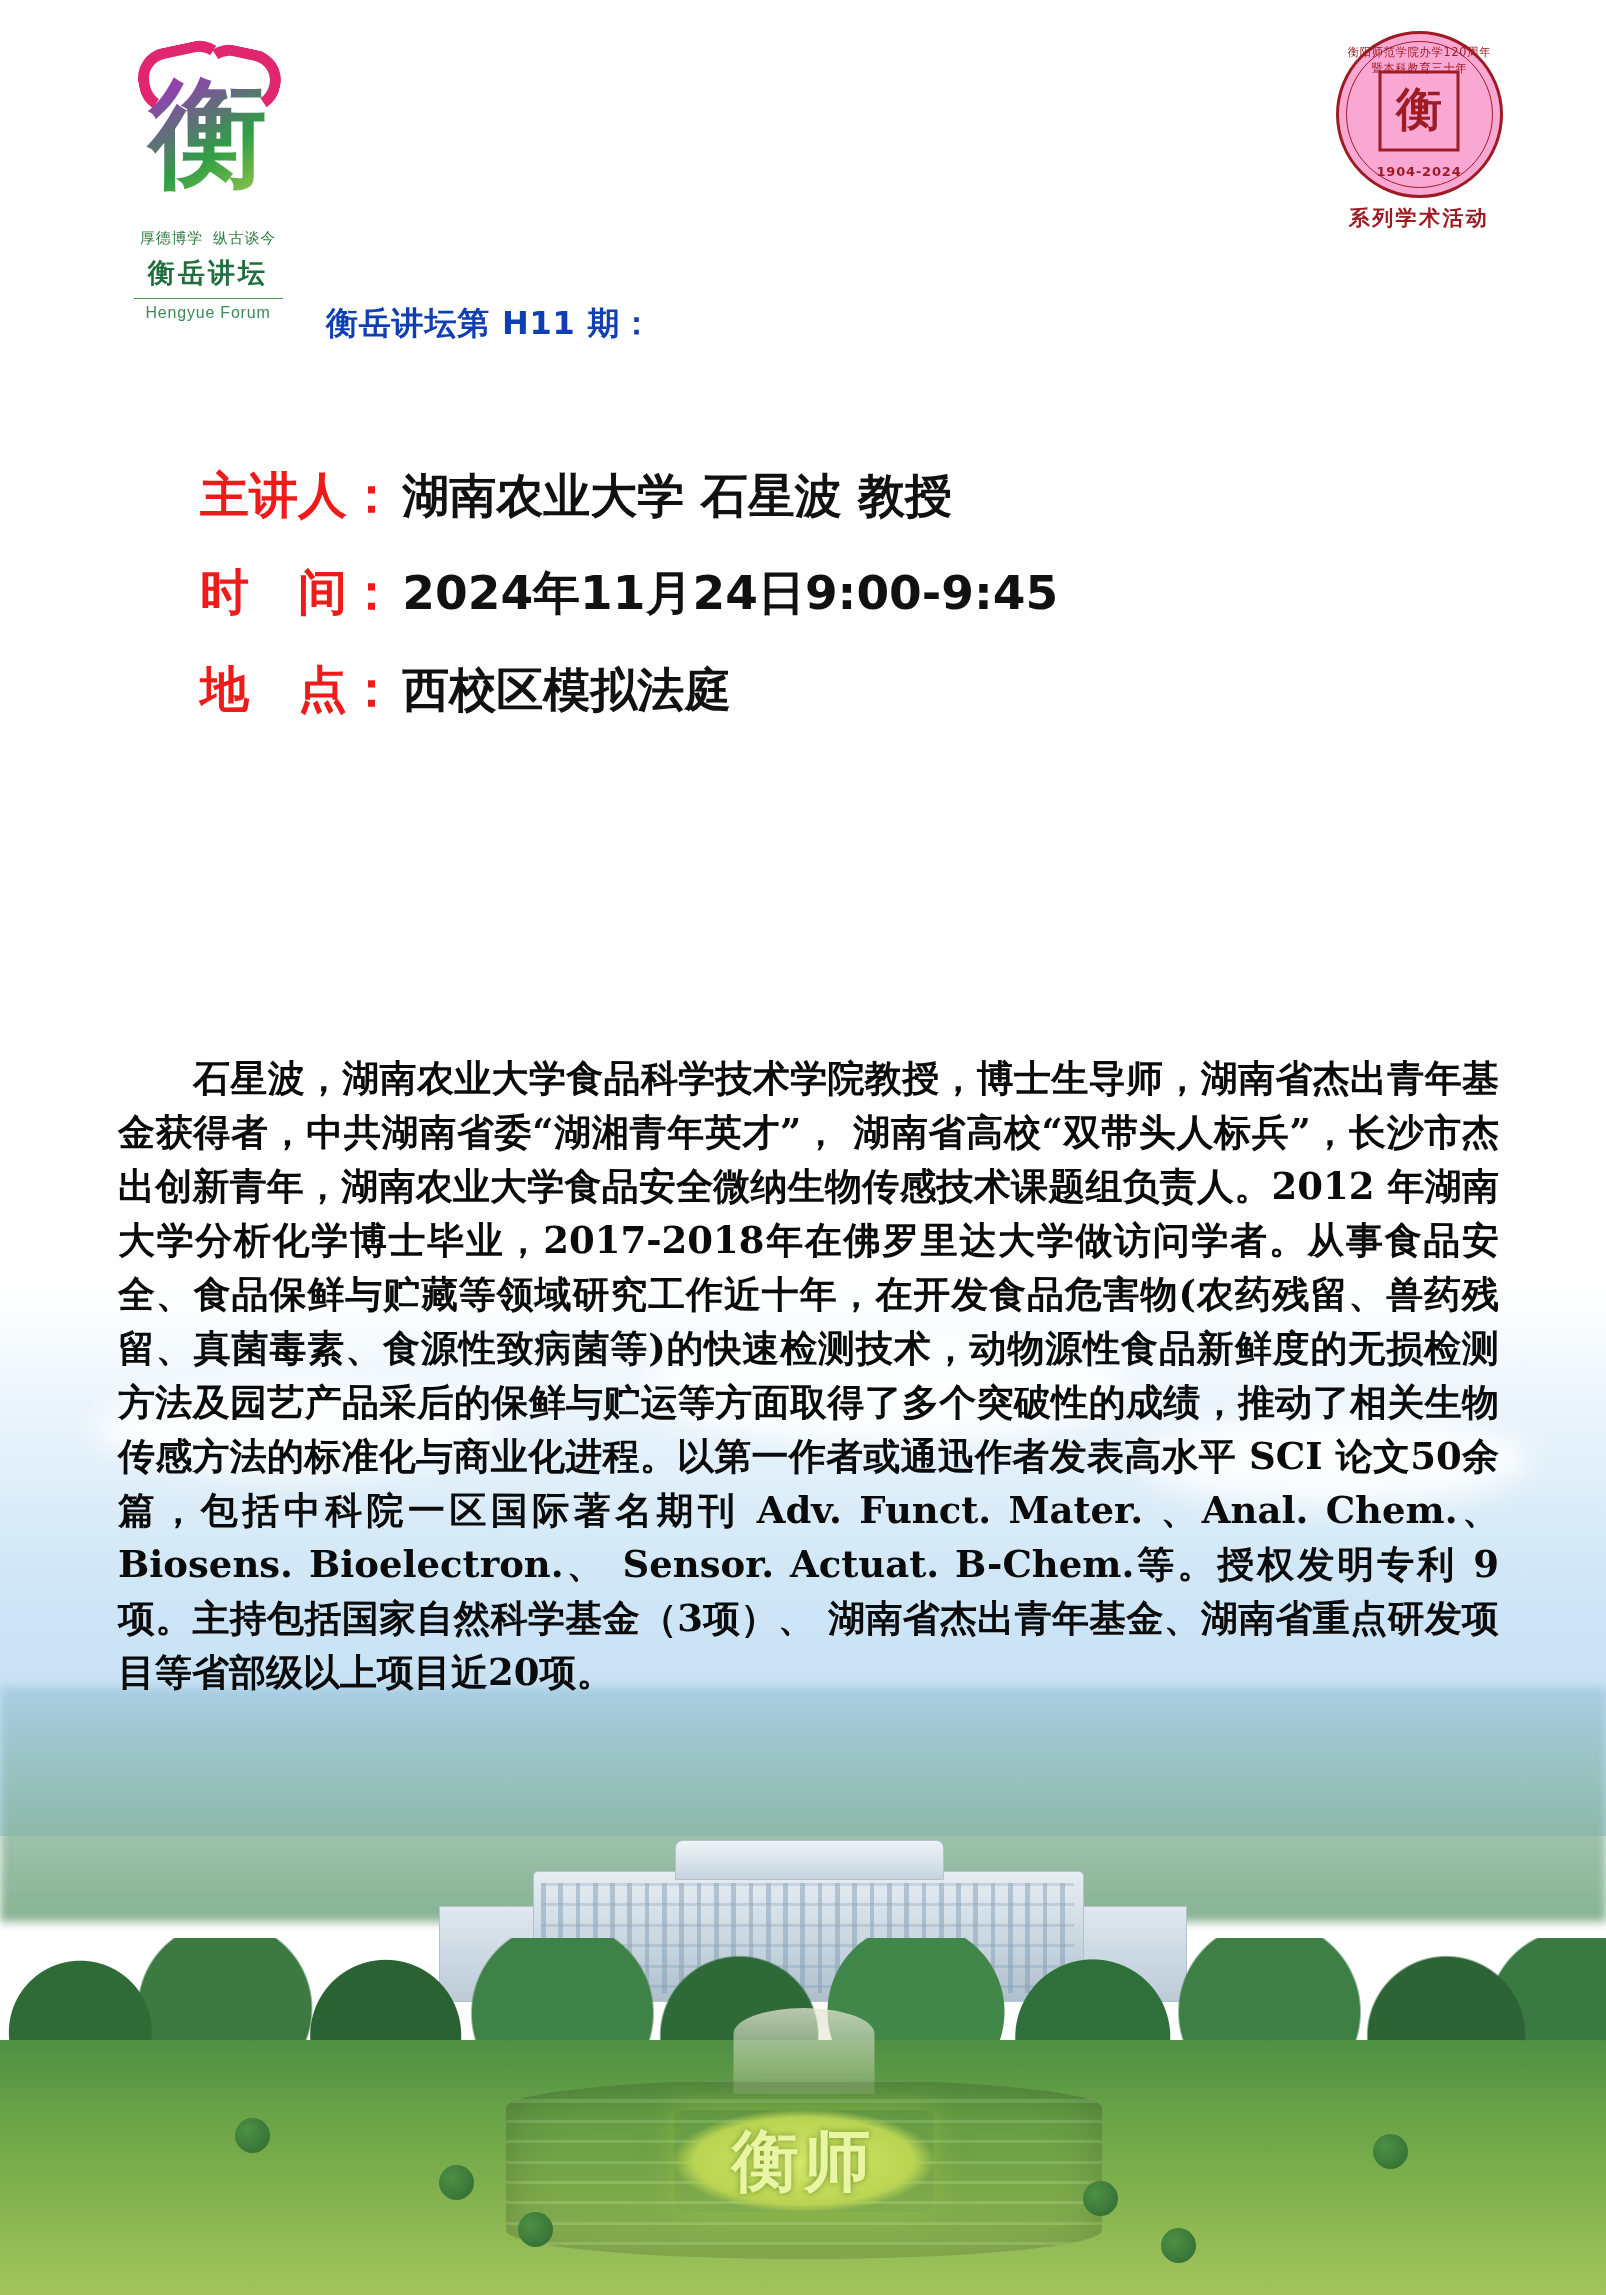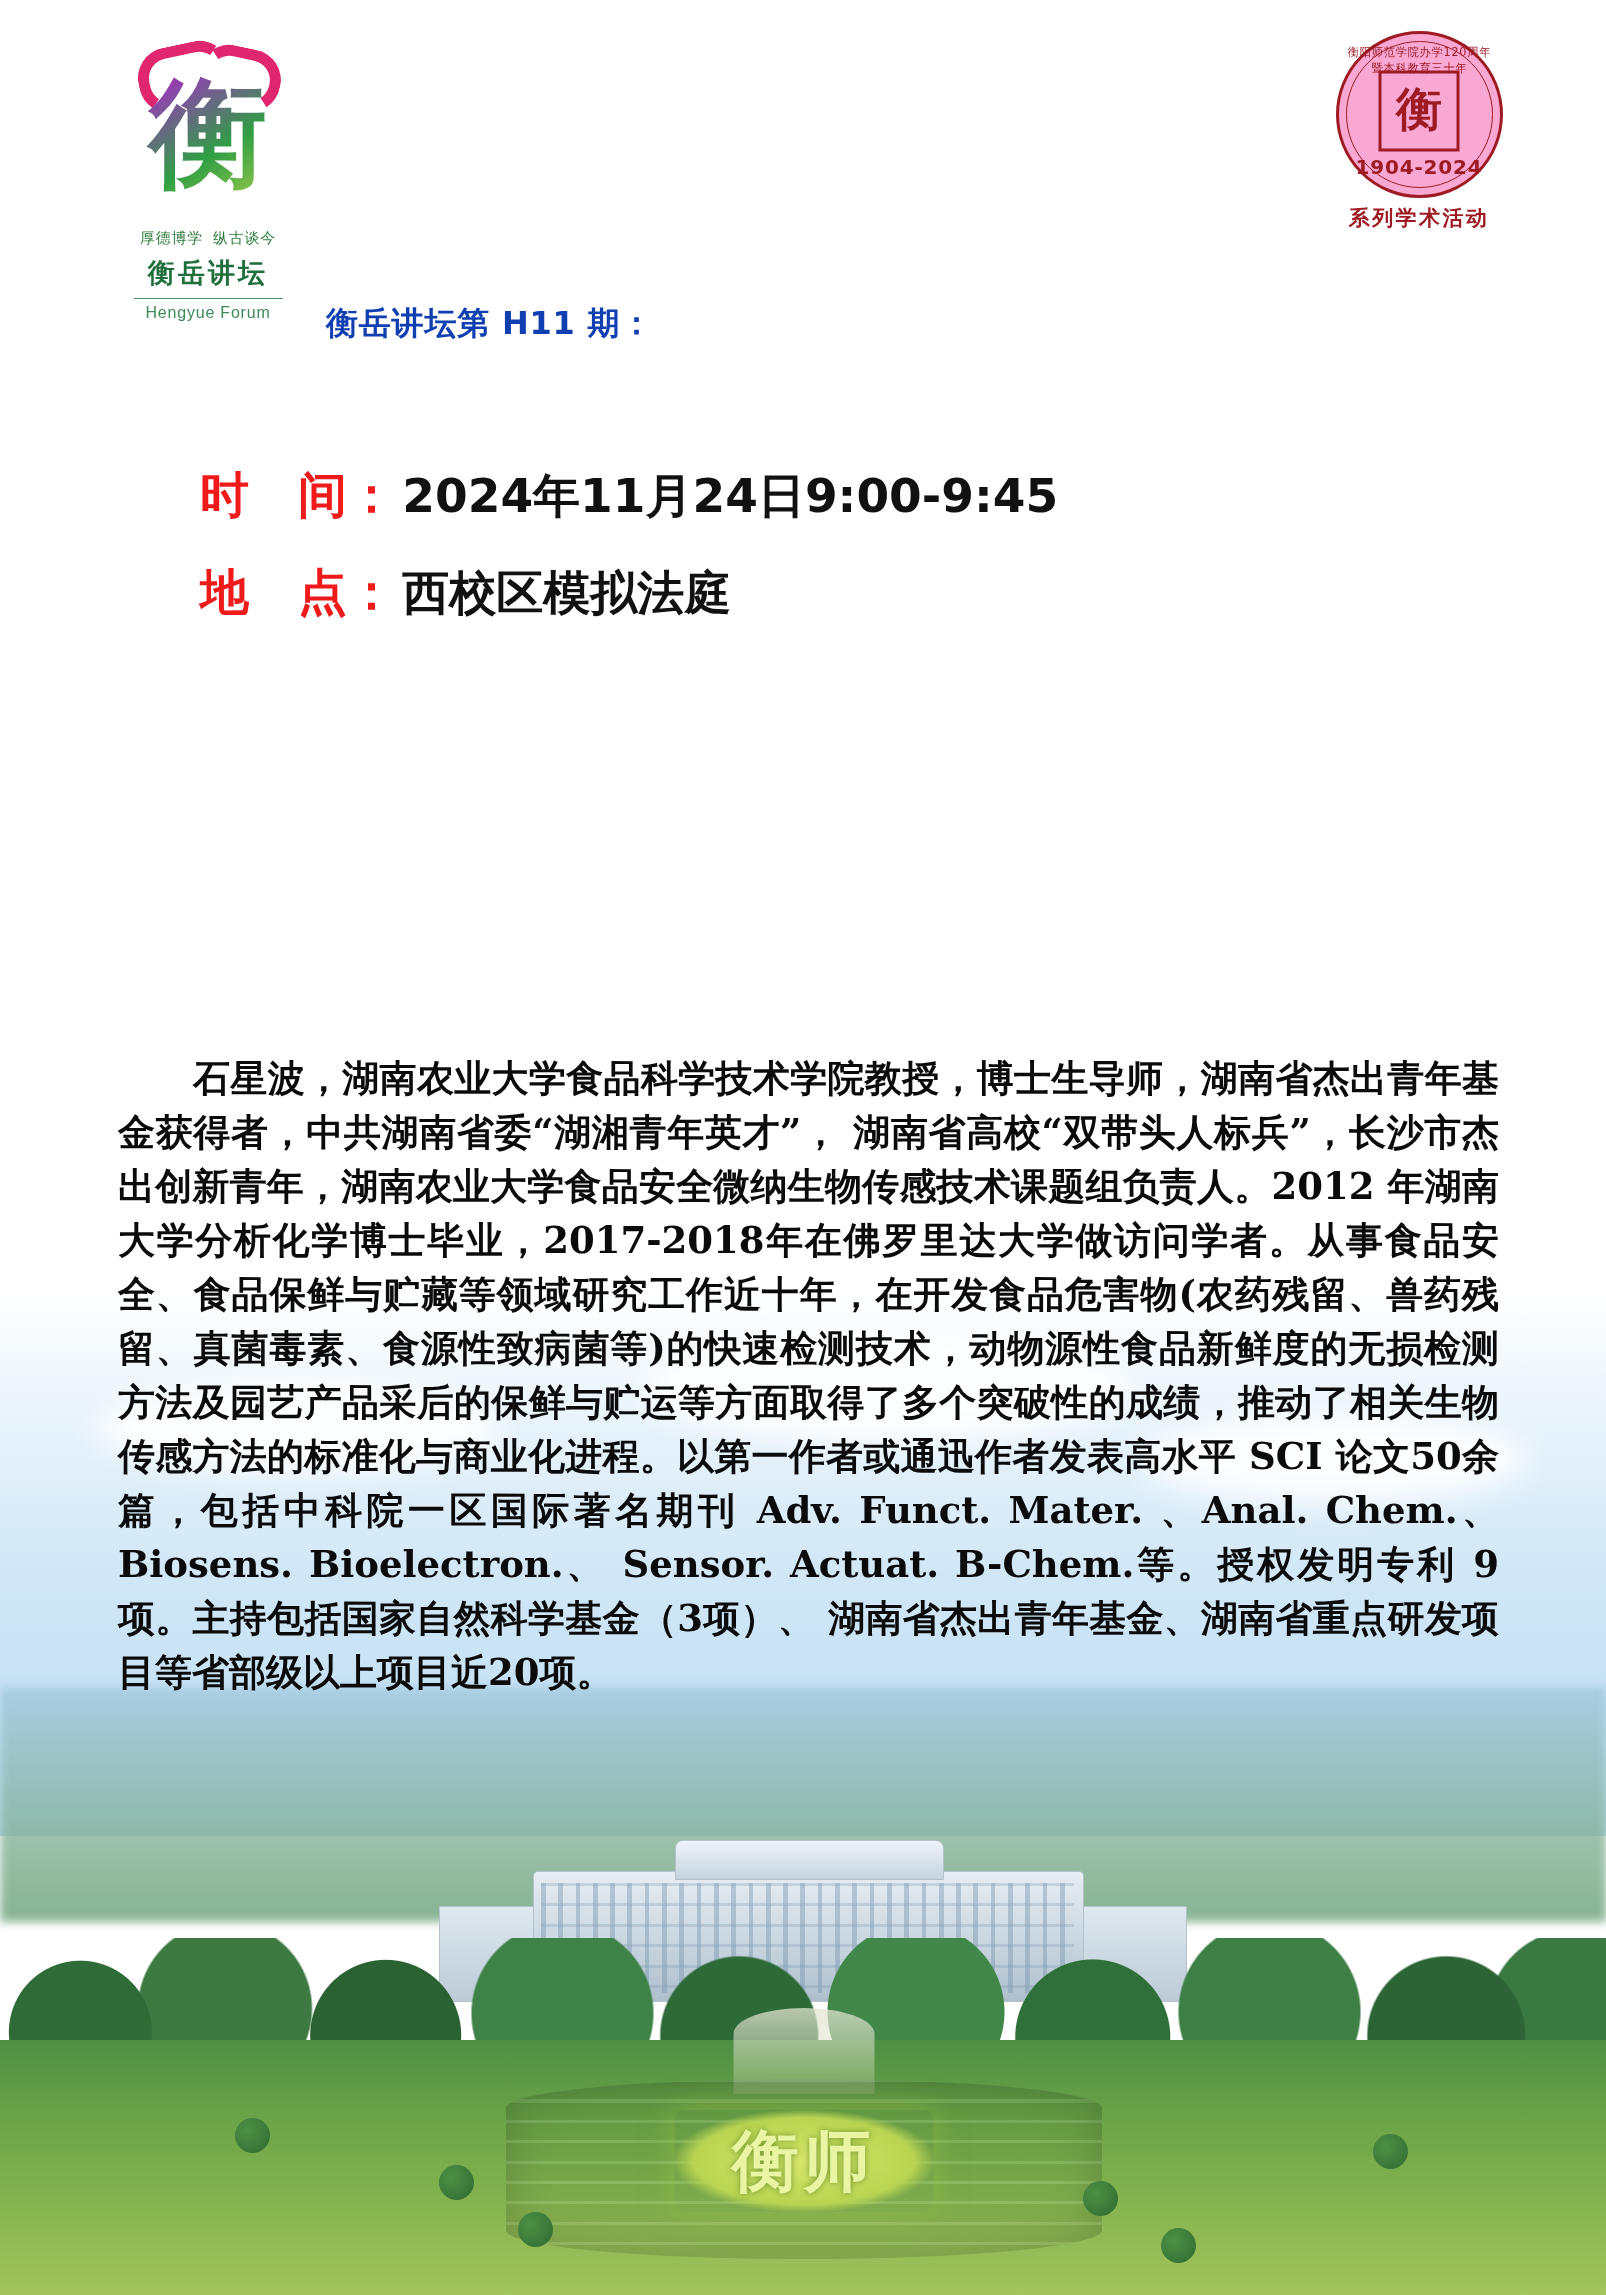--- a/index.html
+++ b/index.html
@@ -260,21 +260,21 @@
     color: #9e1b24;
     font-size: 46px;
     font-weight: bold;
     line-height: 71px;
     font-family: "DejaVu Sans", sans-serif;
   }
   .seal-years {
     position: absolute;
     left: 0; right: 0;
     bottom: 15.7px;
-    font-size: 20px;
+    font-size: 13px;
     font-weight: bold;
     color: #9e1b24;
     letter-spacing: 0.8px;
     font-family: "DejaVu Sans", sans-serif;
   }
   .seal-caption {
     margin-top: 6.3px;
     font-size: 21px;
     font-weight: bold;
     color: #9e1b24;
@@ -401,20 +401,24 @@
       <div class="seal-years">1904-2024</div>
     </div>
     <div class="seal-caption">系列学术活动</div>
   </div>
 
   <div class="issue-line">衡岳讲坛第 H11 期：</div>
 
   <div class="fields">
 
 
+    <div class="field">
+      <div class="field-label">主讲人：</div>
+      <div class="field-value">湖南农业大学 石星波 教授</div>
+    </div>
 
     <div class="field">
       <div class="field-label">时　间：</div>
       <div class="field-value latin">2024年11月24日9:00-9:45</div>
     </div>
 
     <div class="field">
       <div class="field-label">地　点：</div>
       <div class="field-value">西校区模拟法庭</div>
     </div>

